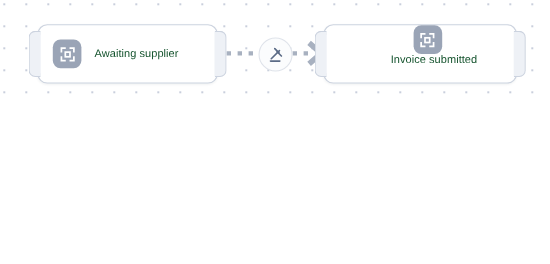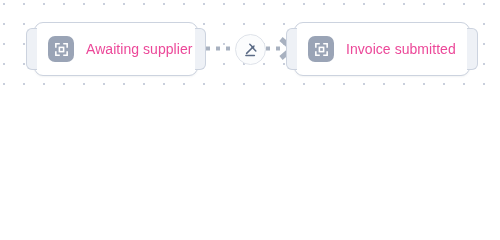--- a/index.html
+++ b/index.html
@@ -32,21 +32,21 @@
     background: #ffffff;
     border: 1px solid #ccd3df;
     border-radius: 9px;
     display: flex;
     align-items: center;
     padding-left: 13px;
     box-shadow: 0 1px 2px rgba(40,50,70,0.06);
     z-index: 3;
   }
   .node-awaiting { left: 34px;  width: 164px; }
-  .node-invoice  { left: 294px; width: 176px; }
+  .node-invoice  { left: 294px; width: 176px; flex-direction: column; }
 
   
   .handle {
     position: absolute;
     top: 50%;
     transform: translateY(-50%);
     width: 11px;
     height: 42px;
     background: #eef1f6;
     border: 1px solid #ccd3df;
@@ -72,22 +72,22 @@
     background: #9aa4b6;
     display: flex;
     align-items: center;
     justify-content: center;
     flex: none;
   }
   .node-icon svg { display: block; }
 
   .node-label {
     margin-left: 12px;
-    font-size: 14px;
-    color: #ec4899;
+    font-size: 10px;
+    color: #14532d;
     white-space: nowrap;
     letter-spacing: 0.05px;
   }
 
   
   .edge {
     position: absolute;
     top: 0;
     left: 0;
     width: 500px;

